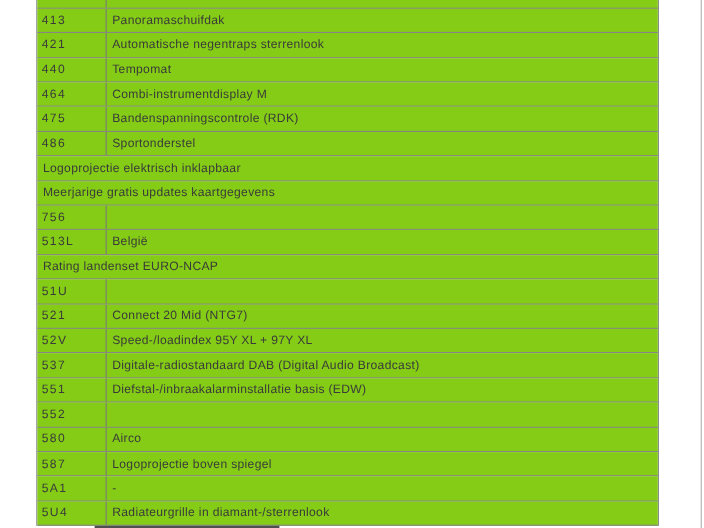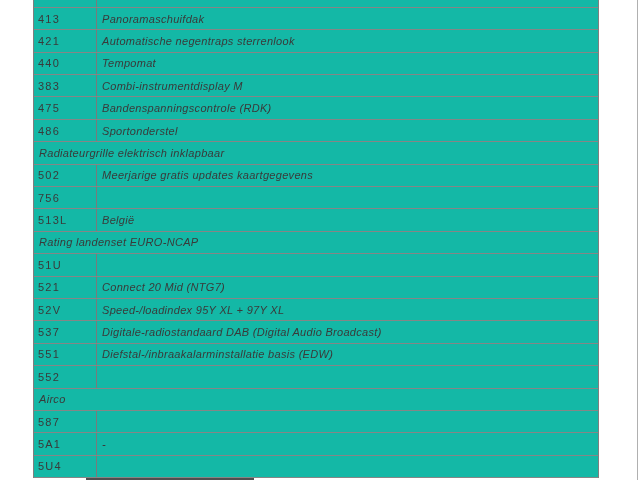--- a/index.html
+++ b/index.html
@@ -25,21 +25,21 @@
     width: 566px;
     border-left: 1px solid #7f7f7f;
     border-right: 1px solid #7f7f7f;
     box-sizing: border-box;
   }
   .trow {
     display: flex;
     height: 22.4px;
     box-sizing: border-box;
     border-bottom: 1px solid #868686;
-    background: #14b8a6;
+    background: #84cc16;
     align-items: center;
   }
   .cell-code {
     width: 63px;
     flex: 0 0 63px;
     height: 100%;
     box-sizing: border-box;
     border-right: 1px solid #7a7a7a;
     display: flex;
     align-items: center;
@@ -54,21 +54,20 @@
     flex: 1;
     height: 100%;
     display: flex;
     align-items: center;
     padding-left: 5px;
     font-size: 11px;
     letter-spacing: 0.3px;
     color: #3a3a3a;
     white-space: nowrap;
     overflow: hidden;
-    font-style: italic;
   }
   .page-edge-line {
     position: absolute;
     top: 0;
     left: 637px;
     width: 1px;
     height: 480px;
     background: #b0b0b0;
   }
   .bottom-clipped-text {
@@ -100,40 +99,39 @@
     <div class="cell-code">421</div>
     <div class="cell-desc">Automatische negentraps sterrenlook</div>
   </div>
 
   <div class="trow">
     <div class="cell-code">440</div>
     <div class="cell-desc">Tempomat</div>
   </div>
 
   <div class="trow">
-    <div class="cell-code">383</div>
+    <div class="cell-code">464</div>
     <div class="cell-desc">Combi-instrumentdisplay M</div>
   </div>
 
   <div class="trow">
     <div class="cell-code">475</div>
     <div class="cell-desc">Bandenspanningscontrole (RDK)</div>
   </div>
 
   <div class="trow">
     <div class="cell-code">486</div>
     <div class="cell-desc">Sportonderstel</div>
   </div>
 
   <div class="trow">
-    <div class="cell-desc">Radiateurgrille elektrisch inklapbaar</div>
+    <div class="cell-desc">Logoprojectie elektrisch inklapbaar</div>
   </div>
 
   <div class="trow">
-    <div class="cell-code">502</div>
     <div class="cell-desc">Meerjarige gratis updates kaartgegevens</div>
   </div>
 
   <div class="trow">
     <div class="cell-code">756</div>
   </div>
 
   <div class="trow">
     <div class="cell-code">513L</div>
     <div class="cell-desc">België</div>
@@ -165,34 +163,37 @@
   <div class="trow">
     <div class="cell-code">551</div>
     <div class="cell-desc">Diefstal-/inbraakalarminstallatie basis (EDW)</div>
   </div>
 
   <div class="trow">
     <div class="cell-code">552</div>
   </div>
 
   <div class="trow">
+    <div class="cell-code">580</div>
     <div class="cell-desc">Airco</div>
   </div>
 
   <div class="trow">
     <div class="cell-code">587</div>
+    <div class="cell-desc">Logoprojectie boven spiegel</div>
   </div>
 
   <div class="trow">
     <div class="cell-code">5A1</div>
     <div class="cell-desc">-</div>
   </div>
 
   <div class="trow">
     <div class="cell-code">5U4</div>
+    <div class="cell-desc">Radiateurgrille in diamant-/sterrenlook</div>
   </div>
 </div>
 
   <div class="page-edge-line"></div>
 
   <div class="bottom-clipped-text"></div>
 
 </div>
 
 </body></html>

